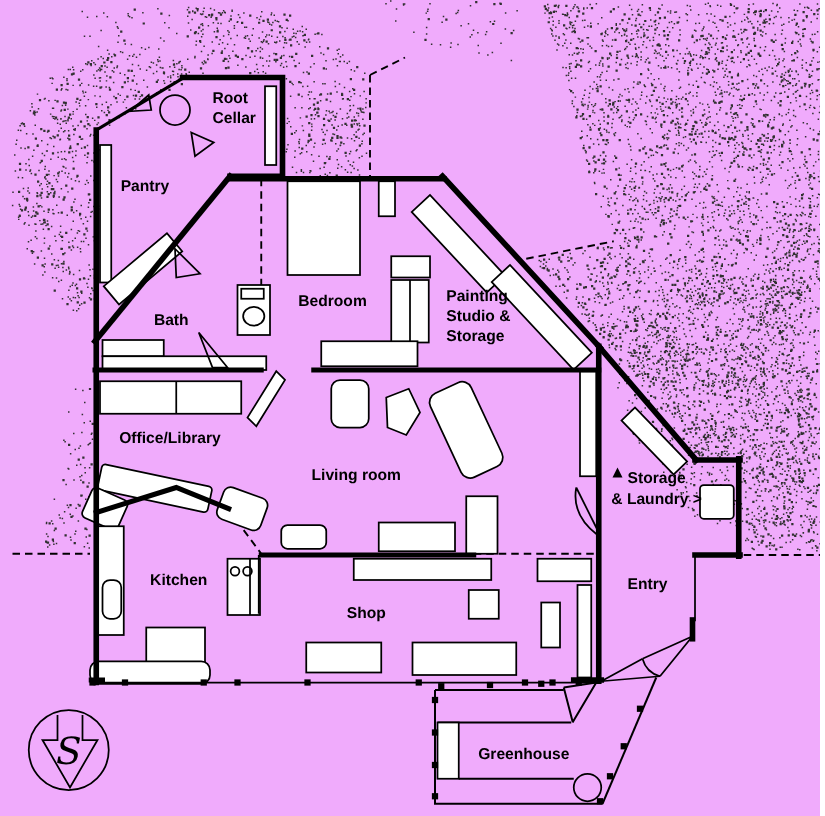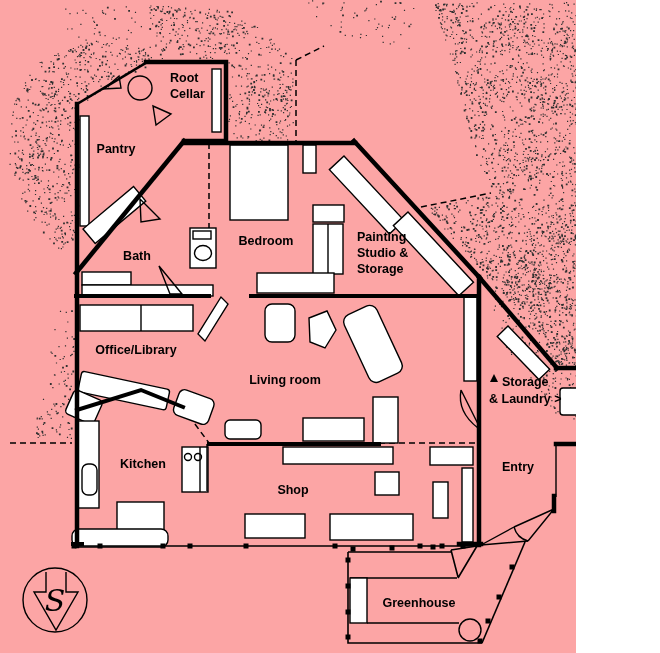--- a/index.html
+++ b/index.html
@@ -1,16 +1,16 @@
 <!DOCTYPE html>
 <html><head>
 <meta charset="utf-8">
 <style>
   html,body{margin:0;padding:0;background:#ffffff;}
-  .page{width:576px;height:653px;position:relative;background:#fca5a5;overflow:hidden;}
+  .page{width:656px;height:653px;position:relative;background:#f0abfc;overflow:hidden;}
   svg{display:block;}
   text{font-family:"Liberation Sans", sans-serif;font-weight:bold;font-size:12.5px;fill:#000;}
   .compass-letter{font-family:"DejaVu Serif", serif;font-style:italic;font-weight:normal;font-size:30px;}
   .wall{stroke:#000;fill:none;stroke-linecap:square;}
   .w45{stroke-width:4.5;} .w40{stroke-width:4;} .w25{stroke-width:2.5;}
   .thin{stroke:#000;stroke-width:1.4;fill:#fff;}
   .thinNF{stroke:#000;stroke-width:1.4;fill:none;}
   .gh{stroke:#000;stroke-width:1.6;fill:none;}
   .dash{stroke:#000;stroke-width:1.5;fill:none;stroke-dasharray:6 4;}
   .post{fill:#000;stroke:none;}

